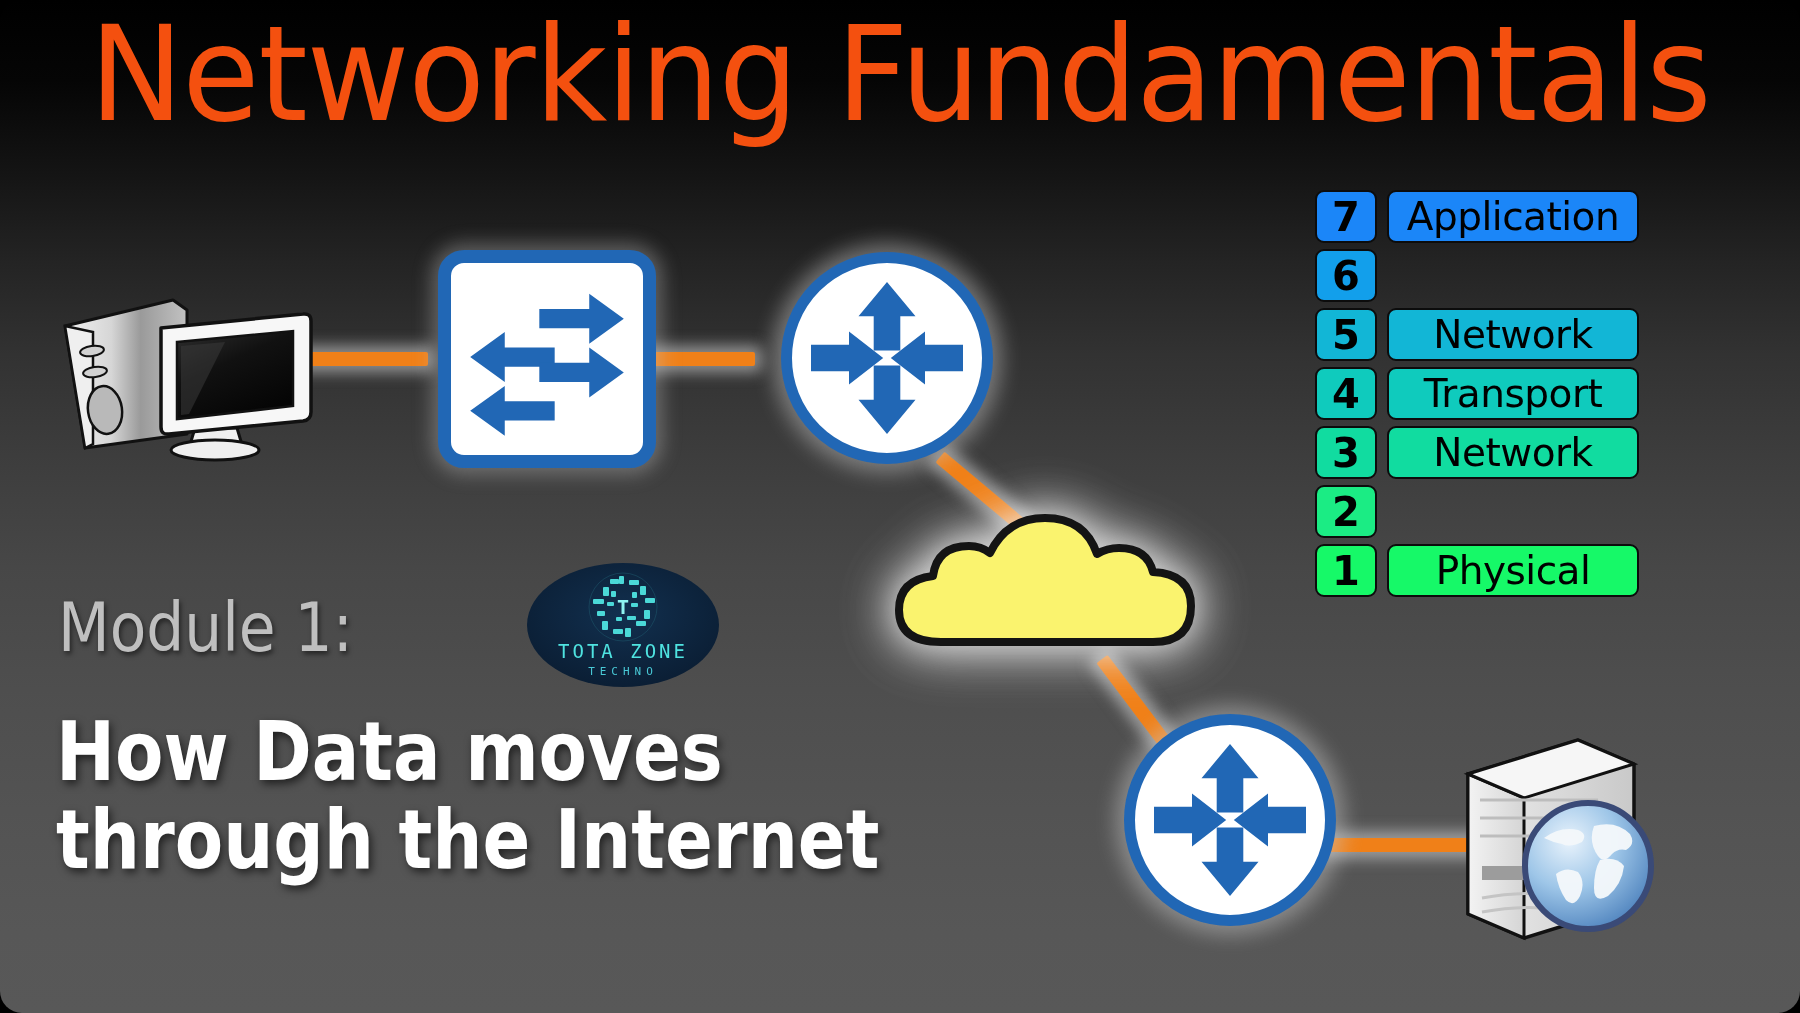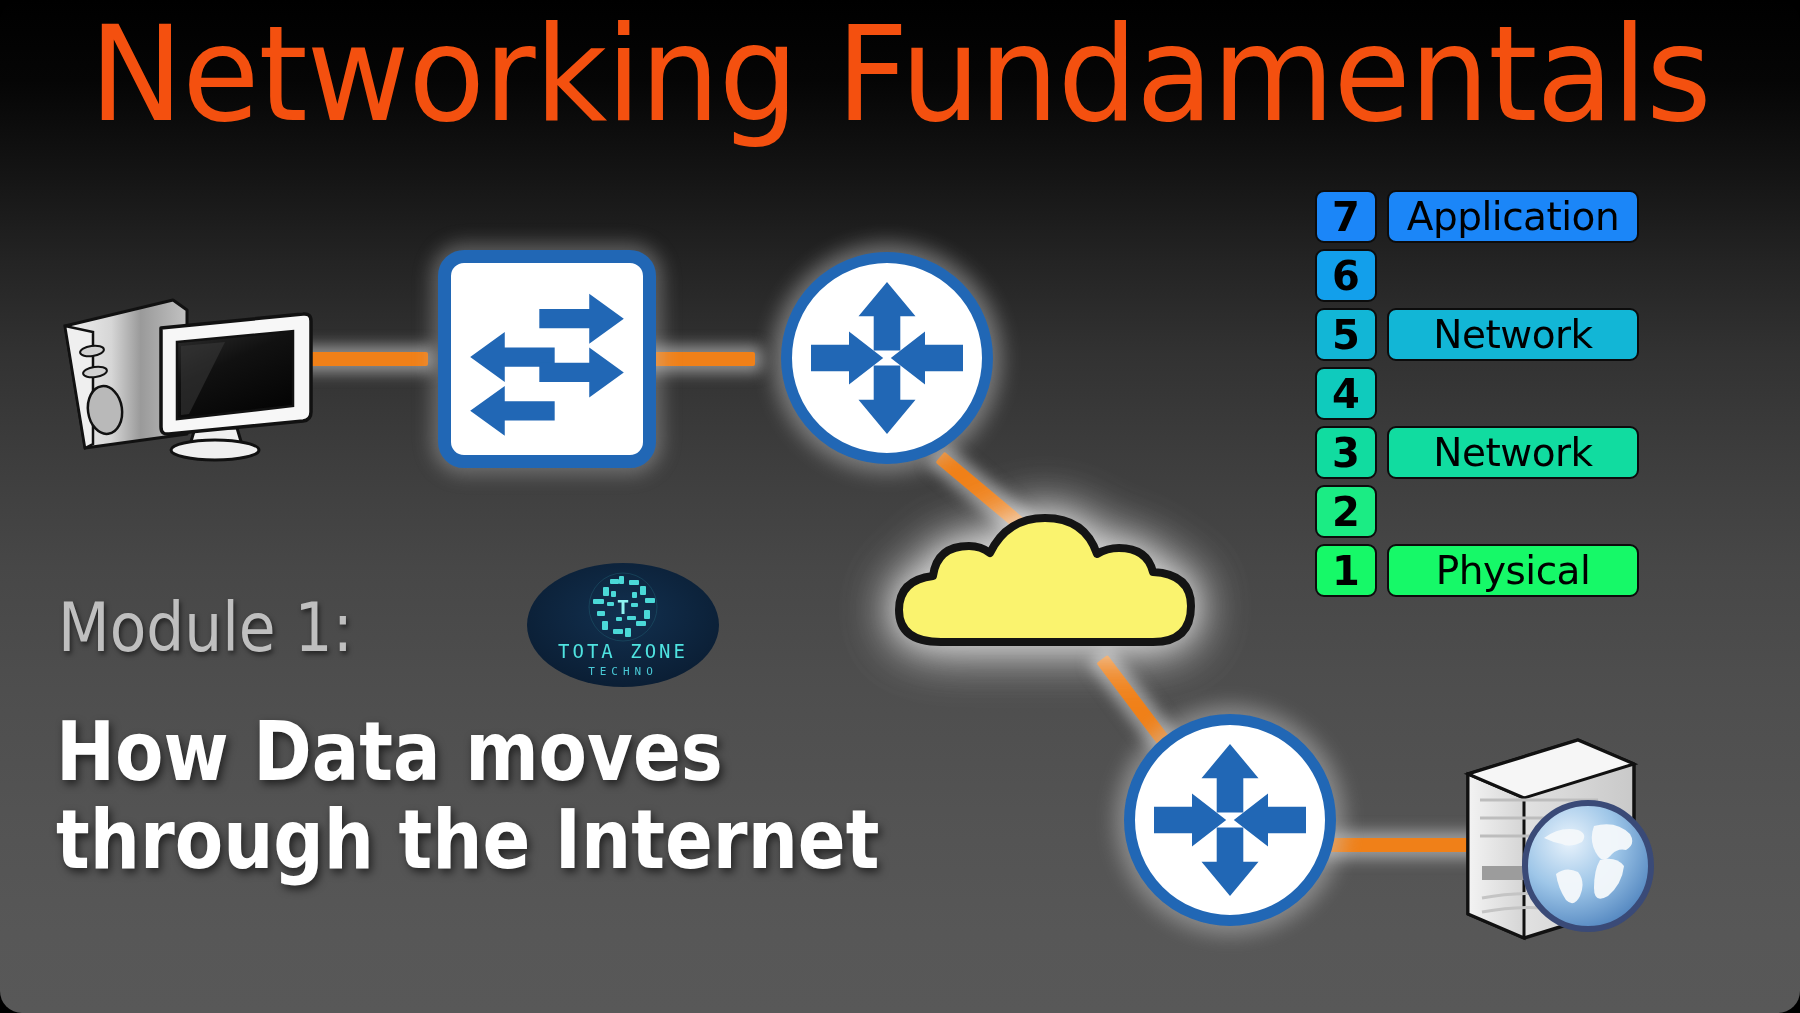--- a/index.html
+++ b/index.html
@@ -346,20 +346,21 @@
       <div class="osi-num" style="background:#129FEB">6</div>
     </div>
 
     <div class="osi-row">
       <div class="osi-num" style="background:#12B6D6">5</div>
       <div class="osi-label" style="background:#12B6D6">Network</div>
     </div>
 
     <div class="osi-row">
       <div class="osi-num" style="background:#0FCBBD">4</div>
+      <div class="osi-label" style="background:#0FCBBD">Transport</div>
     </div>
 
     <div class="osi-row">
       <div class="osi-num" style="background:#11DCA0">3</div>
       <div class="osi-label" style="background:#11DCA0">Network</div>
     </div>
 
     <div class="osi-row">
       <div class="osi-num" style="background:#1BEC84">2</div>
     </div>

